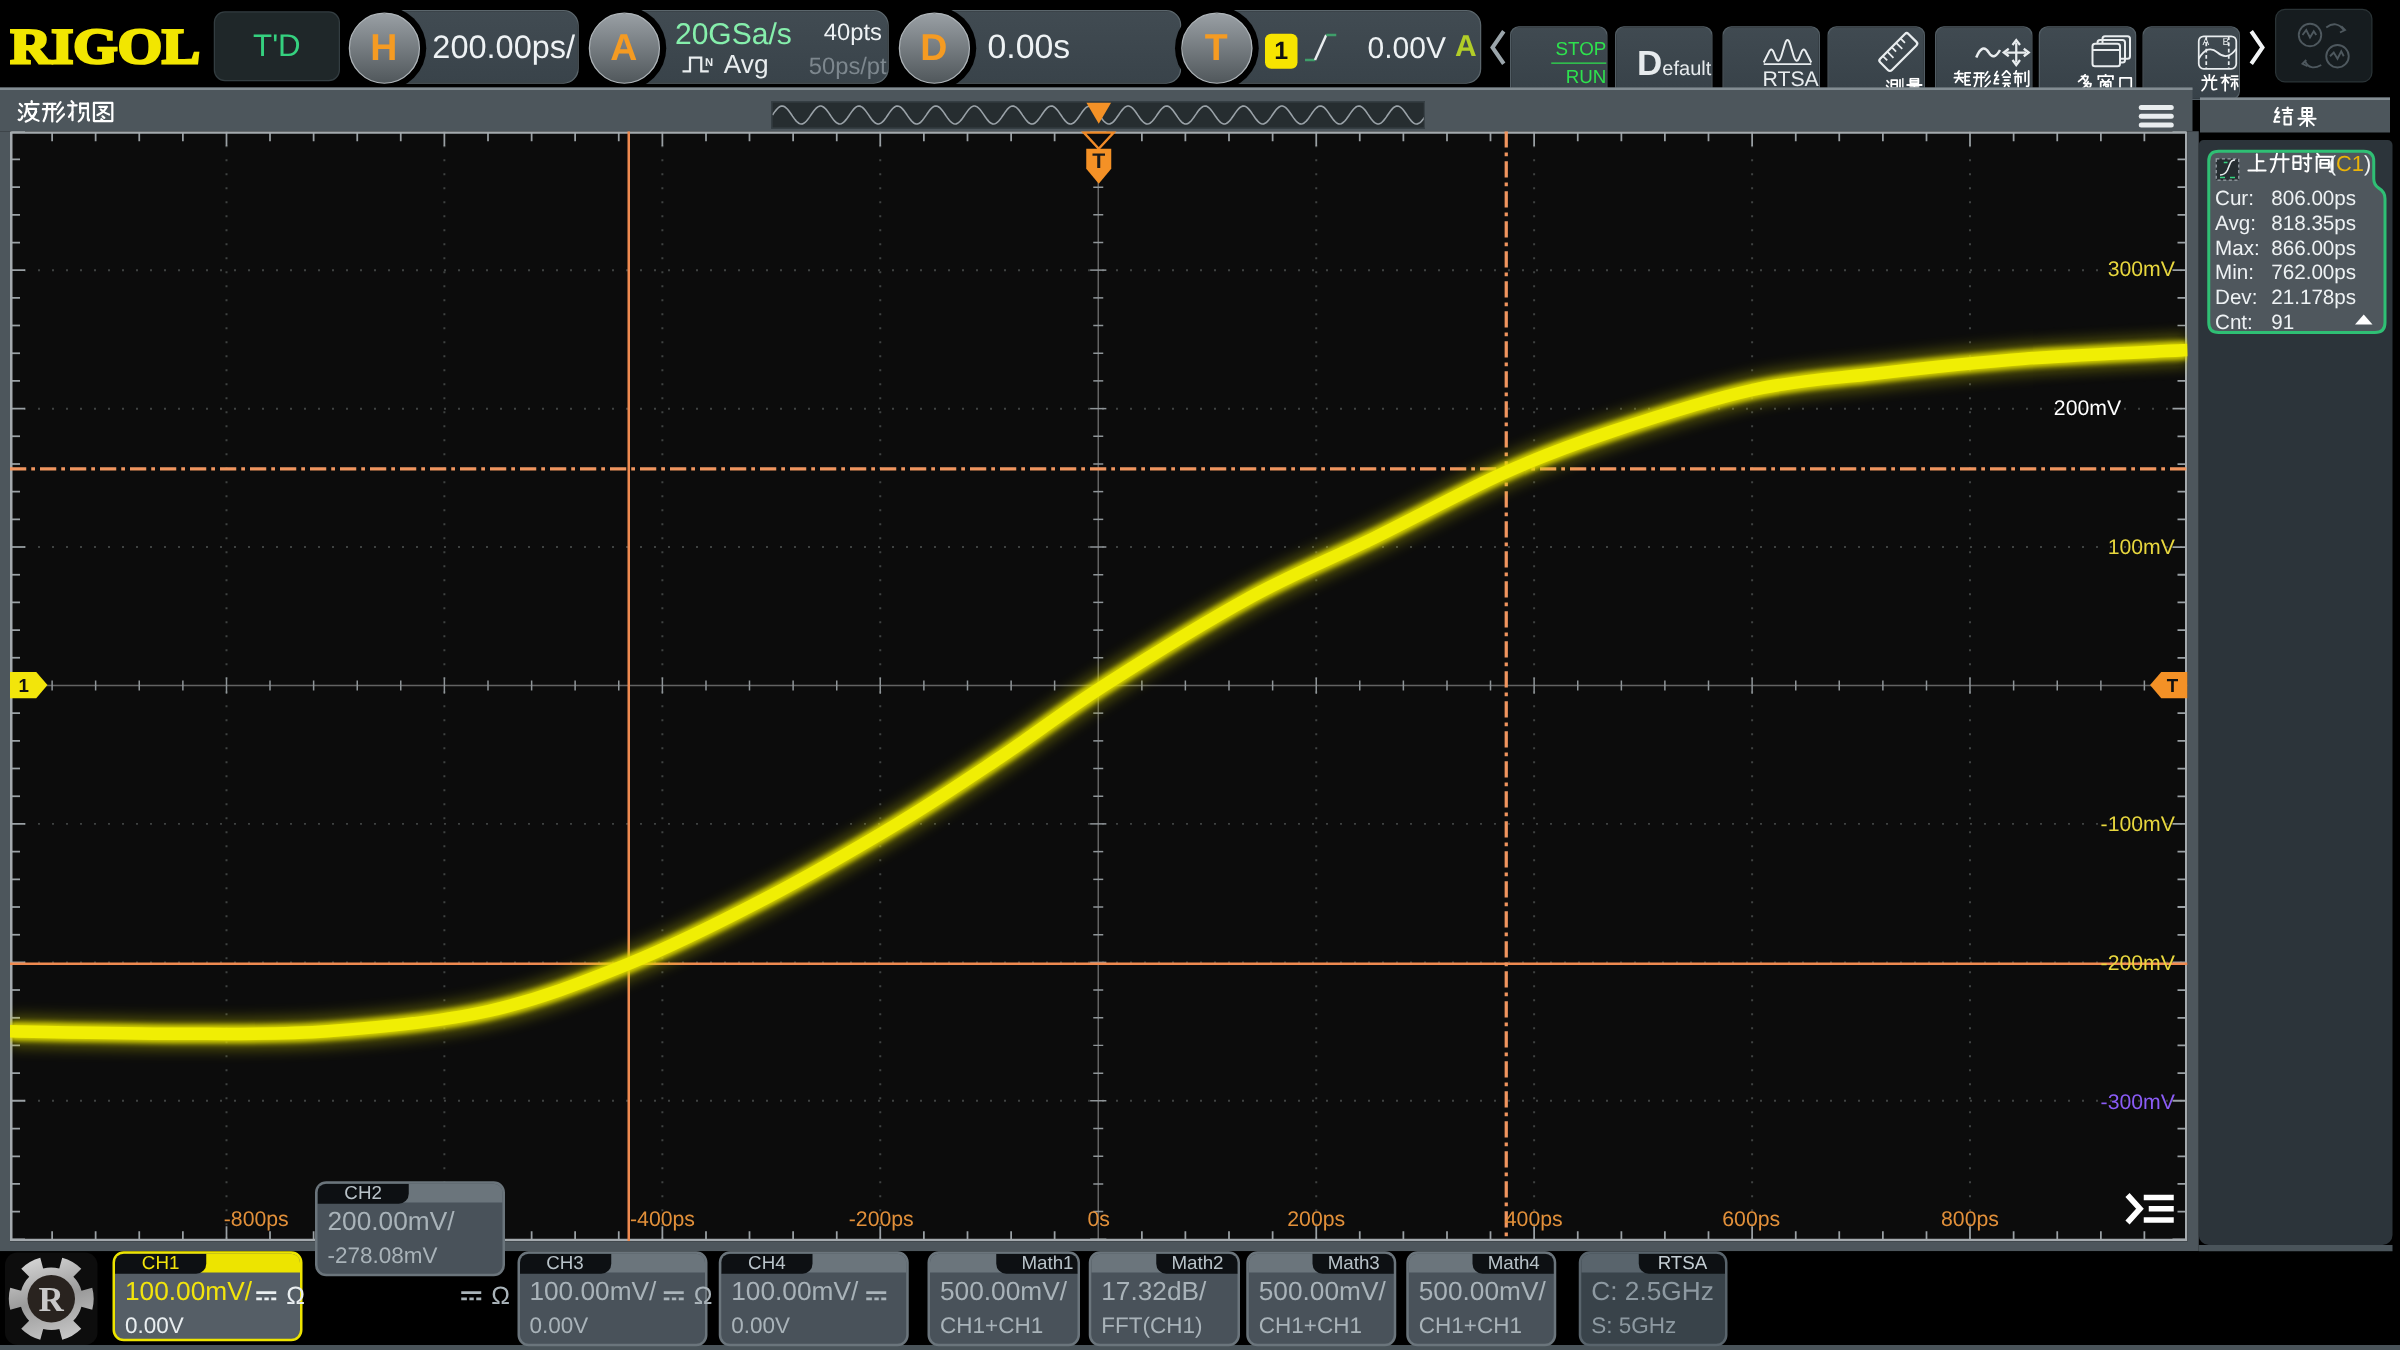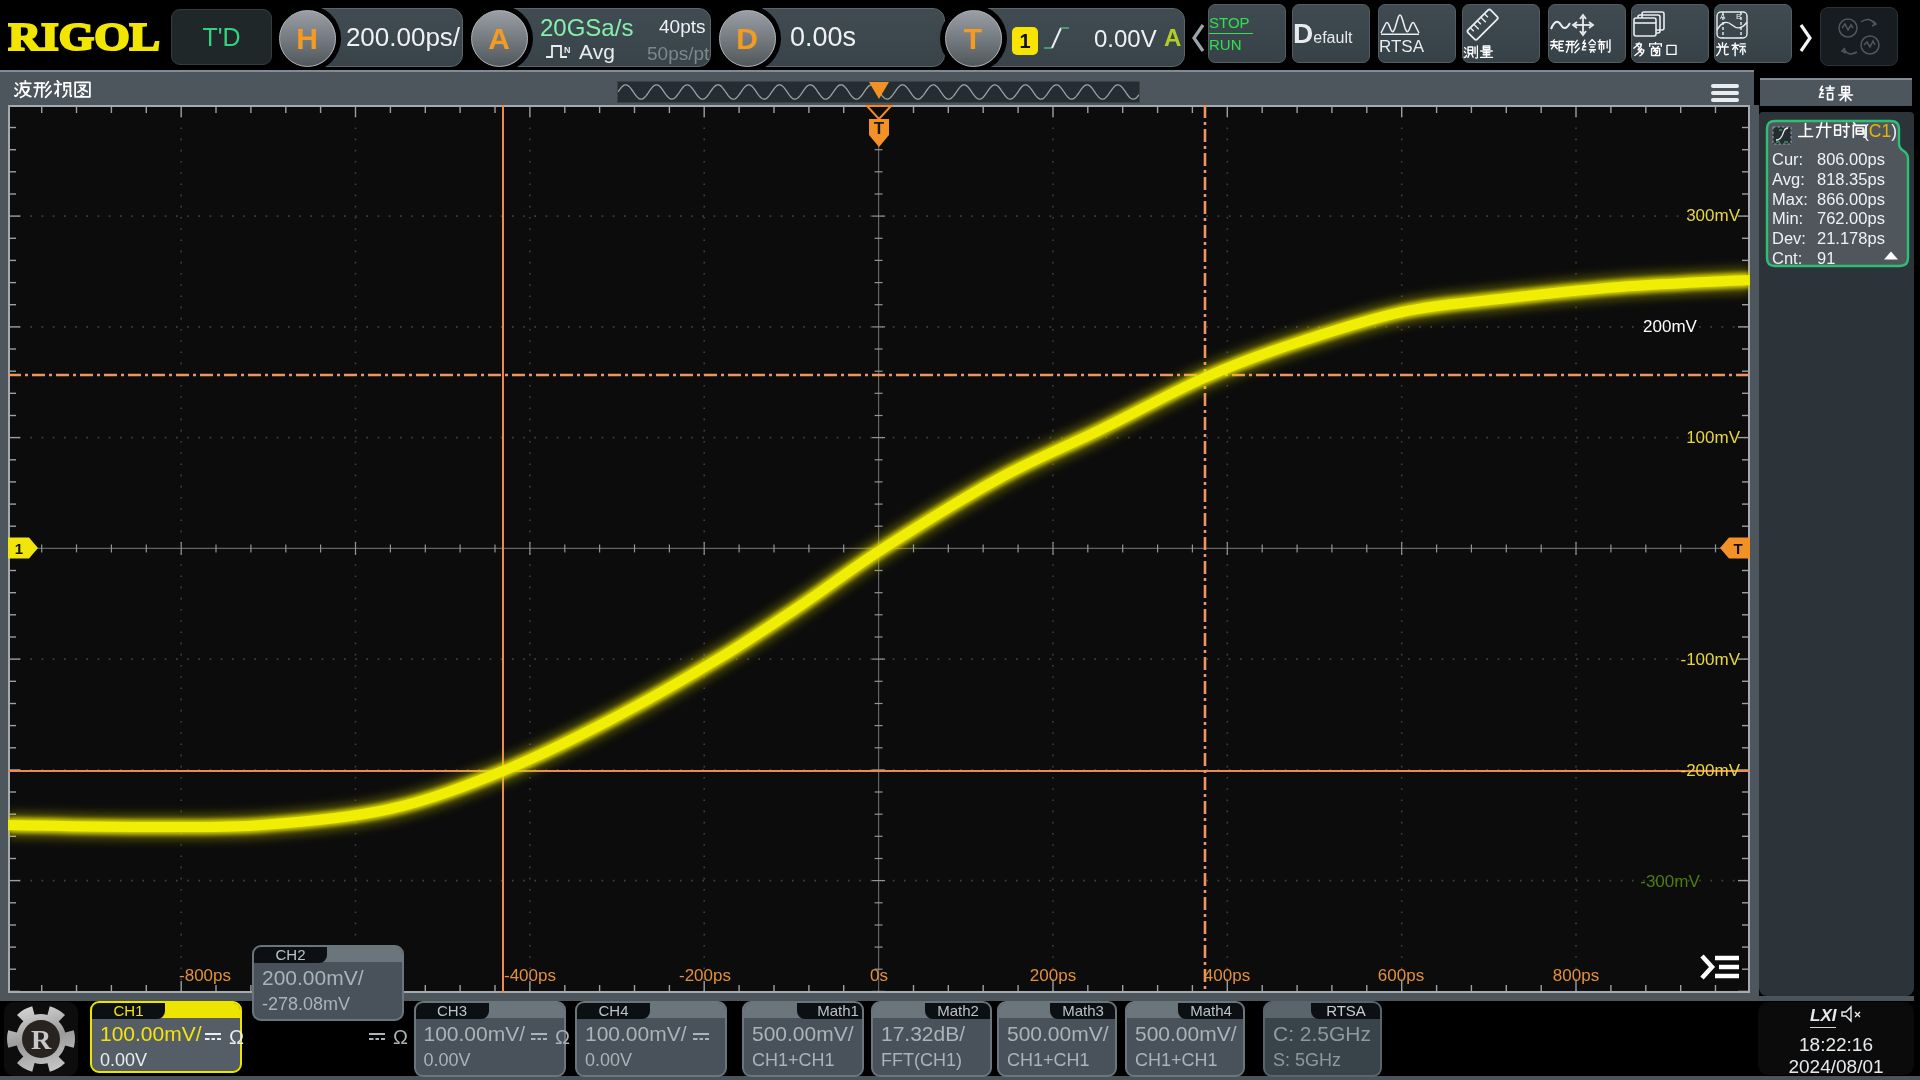--- a/index.html
+++ b/index.html
@@ -4,22 +4,22 @@
 html,body { width:1920px; height:1080px; background:#000; overflow:hidden;
   font-family:"Liberation Sans", sans-serif; }
 .abs { position:absolute; }
 #root { position:relative; width:1920px; height:1080px; background:#000; }
 .cg { display:inline-block; vertical-align:top; }
 .grp { position:absolute; top:8px; height:59px; background:linear-gradient(#414b52,#39434a);
   border:1px solid #5b666c; border-radius:12px; }
 .circ { position:absolute; top:9.5px; width:57px; height:57px; border-radius:50%;
   background:linear-gradient(#999fa4,#51585c); box-shadow:0 0 0 5px #000; border:1px solid #aeb4b8;
   text-align:center; line-height:55px; font-size:30px; font-weight:bold; color:#f59b22; }
-.topbtn { position:absolute; top:4px; width:78px; height:59px; background:linear-gradient(#404a51,#374148);
-  border:1px solid #525d64; border-radius:7px; display:flex; flex-direction:column; align-items:flex-start; justify-content:center; }
+.topbtn { position:absolute; top:21px; width:78px; height:59px; background:linear-gradient(#404a51,#374148);
+  border:1px solid #525d64; border-radius:7px; display:flex; flex-direction:column; align-items:flex-end; justify-content:center; }
 .tbl { color:#e9edef; font-size:15px; margin-top:2px; display:flex; gap:1px; align-items:center;}
 </style></head>
 <body>
 <div id="root">
 <svg width="0" height="0" style="position:absolute">
       <defs>
         <symbol id="g-bo" viewBox="0 0 16 16">
           <path d="M2.4,2.6 L4,4.2"></path>
           <path d="M1.8,6.8 L3.4,8.4"></path>
           <path d="M1.6,13.2 C2.8,14 3.6,13 4.2,11"></path>
@@ -694,21 +694,21 @@
   <polygon points="32,1.5 11,1.5 2,12 11,22.5 32,22.5" fill="#f49126"></polygon>
   <text x="20" y="17.5" text-anchor="middle" font-size="15" font-weight="bold" fill="#111">T</text>
 </svg>
 
 <div class="abs" style="left:1600px;top:0;width:140px">
   <div class="abs" style="top:206px;width:140px;text-align:right;font-size:17px;color:#e8d73e">300mV</div>
   <div class="abs" style="top:317px;width:140px;text-align:center;font-size:17px;color:#ffffff">200mV</div>
   <div class="abs" style="top:428px;width:140px;text-align:right;font-size:17px;color:#e8d73e">100mV</div>
   <div class="abs" style="top:650px;width:140px;text-align:right;font-size:17px;color:#e8d73e">-100mV</div>
   <div class="abs" style="top:761px;width:140px;text-align:right;font-size:17px;color:#e8d73e">-200mV</div>
-  <div class="abs" style="top:872px;width:140px;text-align:center;font-size:17px;color:#4d7c0f">-300mV</div>
+  <div class="abs" style="top:872px;width:140px;text-align:right;font-size:17px;color:#8b5cf6">-300mV</div>
 </div>
 <div class="abs" style="left:0;top:966px;height:20px;font-size:17px;color:#e2903a">
   <span class="abs" style="left:131px;width:100px;text-align:right">-800ps</span>
   <span class="abs" style="left:306px;width:100px;text-align:center">-600ps</span>
   <span class="abs" style="left:480px;width:100px;text-align:center">-400ps</span>
   <span class="abs" style="left:655px;width:100px;text-align:center">-200ps</span>
   <span class="abs" style="left:829px;width:100px;text-align:center">0s</span>
   <span class="abs" style="left:1003px;width:100px;text-align:center">200ps</span>
   <span class="abs" style="left:1177px;width:100px;text-align:center">400ps</span>
   <span class="abs" style="left:1351px;width:100px;text-align:center">600ps</span>
@@ -851,23 +851,12 @@
       <div class="abs" style="left:51px;top:0;width:66px;height:16px;background:#0d1013;border-radius:0 0 0 8px;color:#b9c3c9;font-size:15px;text-align:center;line-height:15px">Math4</div>
       <div class="abs" style="left:8px;top:19px;font-size:21px;color:#a9b3b9;white-space:nowrap">500.00mV/</div>
       <div class="abs" style="left:8px;top:47px;font-size:18px;color:#a9b3b9;white-space:nowrap">CH1+CH1</div>
     </div>
     <div class="abs" style="left:1263px;top:1001px;width:119px;height:76px;border:2.5px solid #59646c;border-radius:9px;background:#39434a;overflow:hidden">
       <div class="abs" style="left:0;top:0;width:119px;height:15px;background:#59646c"></div>
       <div class="abs" style="left:46px;top:0;width:70px;height:16px;background:#0d1013;border-radius:0 0 0 8px;color:#c4ced4;font-size:15px;text-align:center;line-height:15px">RTSA</div>
       <div class="abs" style="left:8px;top:19px;font-size:21px;color:#8d99a1;white-space:nowrap">C: 2.5GHz</div>
       <div class="abs" style="left:8px;top:47px;font-size:18px;color:#8d99a1;white-space:nowrap">S: 5GHz</div>
     </div>
-<div class="abs" style="left:1758px;top:1002px;width:156px;height:73px;background:#0b0b0b;border-radius:10px;text-align:center;color:#e5eaed">
-  <div class="abs" style="left:52px;top:4px;font-size:17px;font-weight:bold;font-style:italic;border-bottom:1.5px solid #cfd5d8;padding-bottom:1px">LXI</div>
-  <svg class="abs" style="left:82px;top:3px" width="22" height="18">
-        <g stroke="#e5eaed" fill="none" stroke-width="1.4">
-          <path d="M2,7 h4 l5,-5 v14 l-5,-5 h-4 Z"></path>
-          <path d="M15,7 l5,5 M20,7 l-5,5"></path>
-        </g>
-      </svg>
-  <div class="abs" style="left:0;top:32px;width:156px;text-align:center;font-size:19px">18:22:16</div>
-  <div class="abs" style="left:0;top:54px;width:156px;text-align:center;font-size:19px">2024/08/01</div>
-</div>
 </div>
 </body></html>

